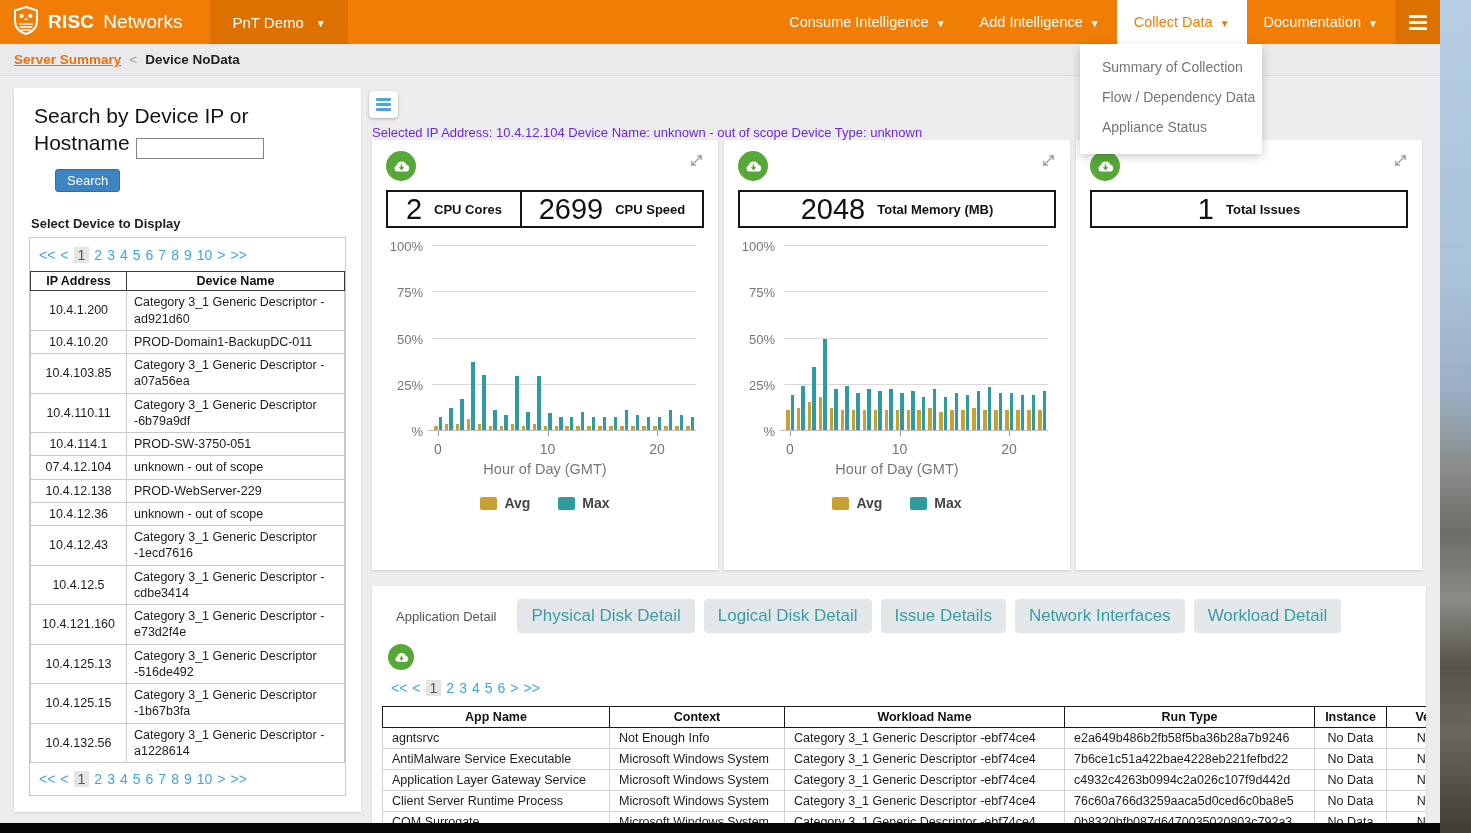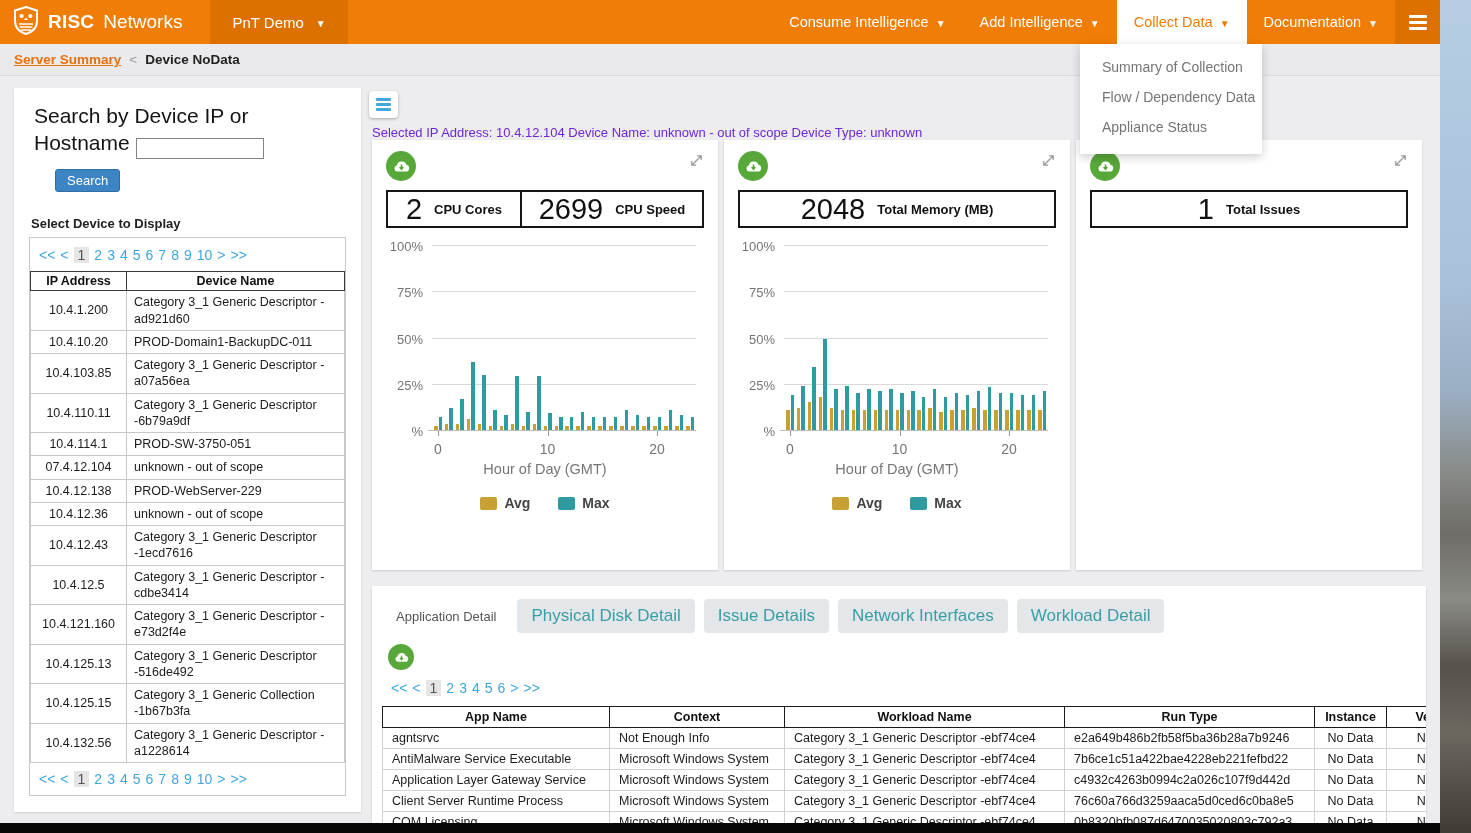--- a/index.html
+++ b/index.html
@@ -219,21 +219,21 @@
             <tr>
               <td class="ip-cell">10.4.121.160</td>
               <td class="name-cell">Category 3_1 Generic Descriptor - e73d2f4e</td>
             </tr>
             <tr>
               <td class="ip-cell">10.4.125.13</td>
               <td class="name-cell">Category 3_1 Generic Descriptor -516de492</td>
             </tr>
             <tr>
               <td class="ip-cell">10.4.125.15</td>
-              <td class="name-cell">Category 3_1 Generic Collection -1b67b3fa</td>
+              <td class="name-cell">Category 3_1 Generic Descriptor -1b67b3fa</td>
             </tr>
             <tr>
               <td class="ip-cell">10.4.132.56</td>
               <td class="name-cell">Category 3_1 Generic Descriptor - a1228614</td>
             </tr>
           </tbody>
       </table>
       <div class="pager pager-bottom"><span class="pg pg-link">&lt;&lt;</span><span class="pg pg-link">&lt;</span><span class="pg pg-active">1</span><span class="pg pg-link">2</span><span class="pg pg-link">3</span><span class="pg pg-link">4</span><span class="pg pg-link">5</span><span class="pg pg-link">6</span><span class="pg pg-link">7</span><span class="pg pg-link">8</span><span class="pg pg-link">9</span><span class="pg pg-link">10</span><span class="pg pg-link">&gt;</span><span class="pg pg-link">&gt;&gt;</span></div>
     </div>
   </aside>
@@ -577,20 +577,21 @@
           <span class="stat-label">Total Issues</span>
         </div>
       </div>
     </div>
   </div>
 
   <section class="lower">
     <div class="tabs">
       <span class="tab-active">Application Detail</span>
     <span class="tab-pill">Physical Disk Detail</span>
+        <span class="tab-pill">Logical Disk Detail</span>
         <span class="tab-pill">Issue Details</span>
         <span class="tab-pill">Network Interfaces</span>
         <span class="tab-pill">Workload Detail</span>
       </div>
     <div class="dl-btn small">
       <svg width="15" height="13" viewBox="0 0 17 15">
           <path d="M4.2 12.5 h8.6 a3.4 3.4 0 0 0 .6-6.75 A5 5 0 0 0 3.8 6.4 A3.1 3.1 0 0 0 4.2 12.5 Z" fill="#fff"></path>
           <path d="M8.5 5.5 v4 M6.6 7.9 l1.9 2.3 1.9-2.3" stroke="#57A839" stroke-width="1.5" fill="none"></path>
         </svg>
     </div>
@@ -641,21 +642,21 @@
           </tr>
           <tr>
             <td>Client Server Runtime Process</td>
             <td>Microsoft Windows System</td>
             <td>Category 3_1 Generic Descriptor -ebf74ce4</td>
             <td>76c60a766d3259aaca5d0ced6c0ba8e5</td>
             <td class="center">No Data</td>
             <td class="center">NoData</td>
           </tr>
           <tr>
-            <td>COM Licensing</td>
+            <td>COM Surrogate</td>
             <td>Microsoft Windows System</td>
             <td>Category 3_1 Generic Descriptor -ebf74ce4</td>
             <td>0b8320bfb087d6470035020803c792a3</td>
             <td class="center">No Data</td>
             <td class="center">NoData</td>
           </tr>
         </tbody>
     </table>
   </section>
 

